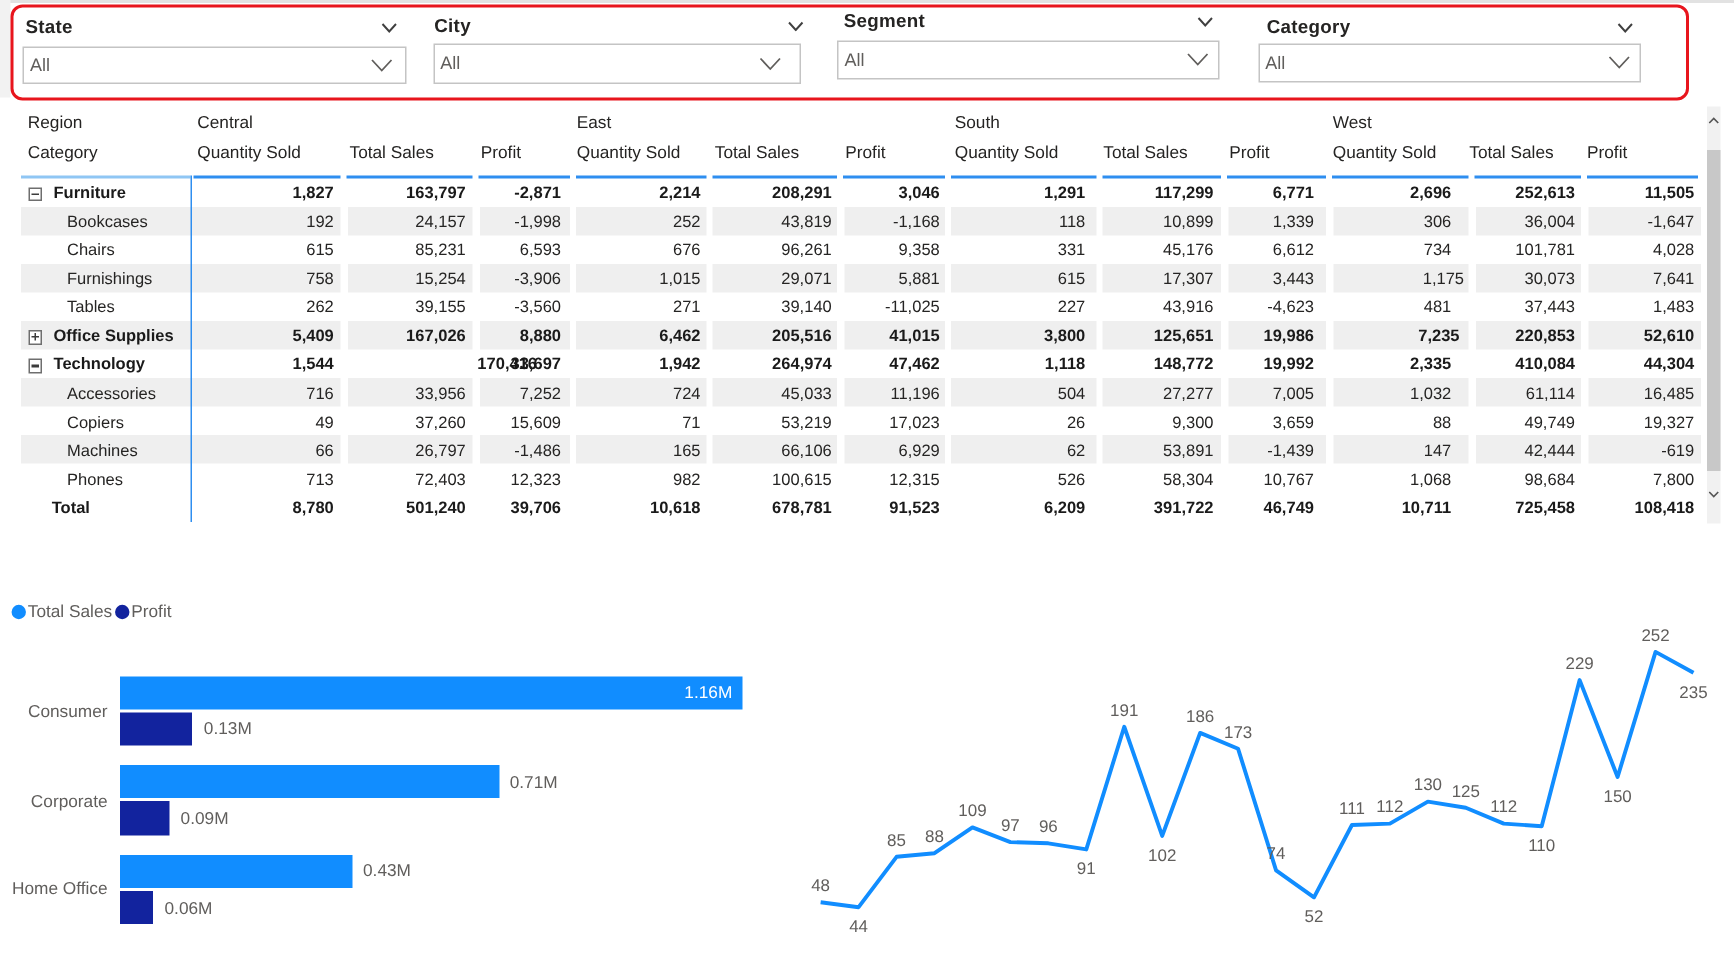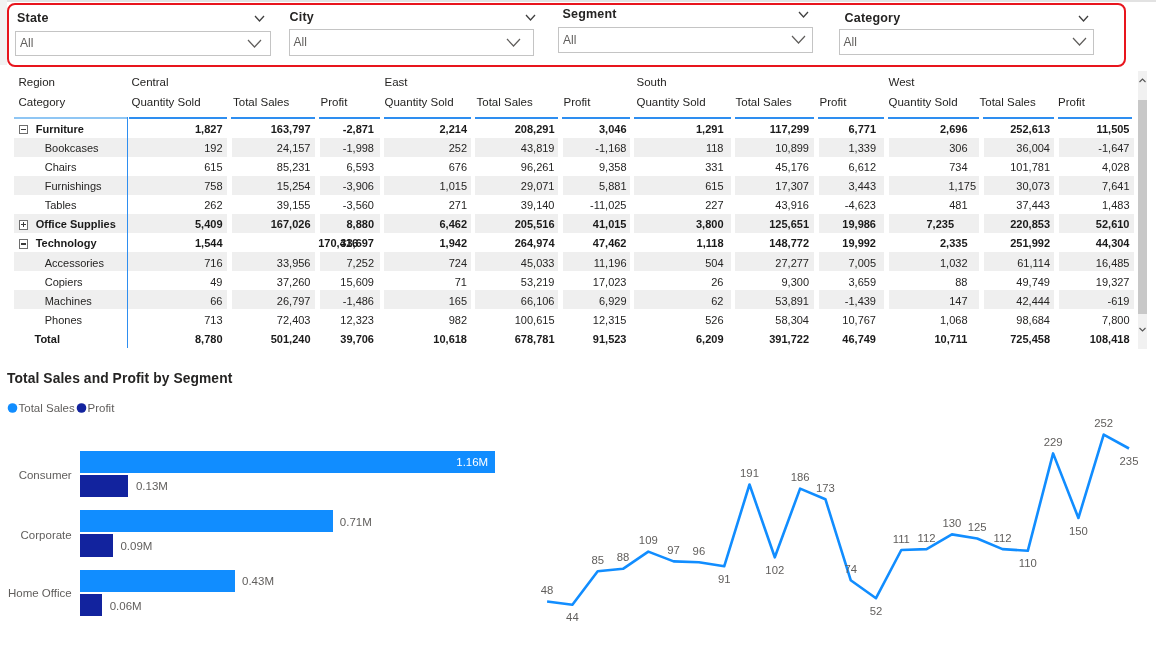--- a/index.html
+++ b/index.html
@@ -229,38 +229,38 @@
     <div class="c b" style="left:35.7px;top:215.30px">Office Supplies</div>
     <div class="c b r" style="right:933.5px;top:215.30px">5,409</div>
     <div class="c b r" style="right:845.5px;top:215.30px">167,026</div>
     <div class="c b r" style="right:782.0px;top:215.30px">8,880</div>
     <div class="c b r" style="right:689.0px;top:215.30px">6,462</div>
     <div class="c b r" style="right:601.5px;top:215.30px">205,516</div>
     <div class="c b r" style="right:529.5px;top:215.30px">41,015</div>
     <div class="c b r" style="right:432.5px;top:215.30px">3,800</div>
     <div class="c b r" style="right:347.0px;top:215.30px">125,651</div>
     <div class="c b r" style="right:280.0px;top:215.30px">19,986</div>
-    <div class="c b r" style="right:202px;top:215.30px">7,235</div>
+    <div class="c b r" style="right:183px;top:215.30px">7,235</div>
     <div class="c b r" style="right:106.0px;top:215.30px">220,853</div>
     <div class="c b r" style="right:26.5px;top:215.30px">52,610</div>
     <div class="icon" style="top:239.30px">
       <i class="hbar"></i>
     </div>
     <div class="c b" style="left:35.7px;top:234.40px">Technology</div>
     <div class="c b r" style="right:933.5px;top:234.40px">1,544</div>
     <div class="c b r" style="right:798px;top:234.40px">170,416</div>
     <div class="c b r" style="right:782.0px;top:234.40px">33,697</div>
     <div class="c b r" style="right:689.0px;top:234.40px">1,942</div>
     <div class="c b r" style="right:601.5px;top:234.40px">264,974</div>
     <div class="c b r" style="right:529.5px;top:234.40px">47,462</div>
     <div class="c b r" style="right:432.5px;top:234.40px">1,118</div>
     <div class="c b r" style="right:347.0px;top:234.40px">148,772</div>
     <div class="c b r" style="right:280.0px;top:234.40px">19,992</div>
     <div class="c b r" style="right:188.5px;top:234.40px">2,335</div>
-    <div class="c b r" style="right:106.0px;top:234.40px">251,992</div>
+    <div class="c b r" style="right:106.0px;top:234.40px">410,084</div>
     <div class="c b r" style="right:26.5px;top:234.40px">44,304</div>
     <div class="c" style="left:44.7px;top:253.50px">Accessories</div>
     <div class="c r" style="right:933.5px;top:253.50px">716</div>
     <div class="c r" style="right:845.5px;top:253.50px">33,956</div>
     <div class="c r" style="right:782.0px;top:253.50px">7,252</div>
     <div class="c r" style="right:689.0px;top:253.50px">724</div>
     <div class="c r" style="right:601.5px;top:253.50px">45,033</div>
     <div class="c r" style="right:529.5px;top:253.50px">11,196</div>
     <div class="c r" style="right:432.5px;top:253.50px">504</div>
     <div class="c r" style="right:347.0px;top:253.50px">27,277</div>
@@ -321,21 +321,20 @@
     <div class="c b r" style="right:106.0px;top:329.90px">725,458</div>
     <div class="c b r" style="right:26.5px;top:329.90px">108,418</div>
 <div class="abs" style="left:1137.5px;top:71px;width:9.5px;height:278px;background:#f1f1f1"></div>
 <div class="abs" style="left:1137.5px;top:100px;width:9.5px;height:214px;background:#c8c8c8"></div>
 <svg class="abs" style="left:1139px;top:78px" width="7" height="5" viewBox="0 0 7 5">
       <polyline points="0.5,4 3.5,1 6.5,4" fill="none" stroke="#555" stroke-width="1.1"></polyline>
     </svg>
 <svg class="abs" style="left:1139px;top:327px" width="7" height="5" viewBox="0 0 7 5">
       <polyline points="0.5,1 3.5,4 6.5,1" fill="none" stroke="#555" stroke-width="1.1"></polyline>
     </svg>
-<div class="ctitle" style="left:7px;top:370.5px">Total Sales and Profit by Segment</div>
 <svg class="abs" style="left:7px;top:402px" width="12" height="12">
       <circle cx="5.5" cy="6" r="4.8" fill="#118DFF"></circle>
     </svg>
 <div class="blab" style="left:18.5px;top:401.5px;color:#605E5C">Total Sales</div>
 <svg class="abs" style="left:76px;top:402px" width="12" height="12">
       <circle cx="5.5" cy="6" r="4.8" fill="#12239E"></circle>
     </svg>
 <div class="blab" style="left:87.5px;top:401.5px;color:#605E5C">Profit</div>
 <div class="bar" style="left:80.4px;top:450.5px;width:414.8px;height:22.3px;background:#118DFF"></div>
     <div class="bar" style="left:80.4px;top:474.7px;width:48.0px;height:22.4px;background:#12239E"></div>

